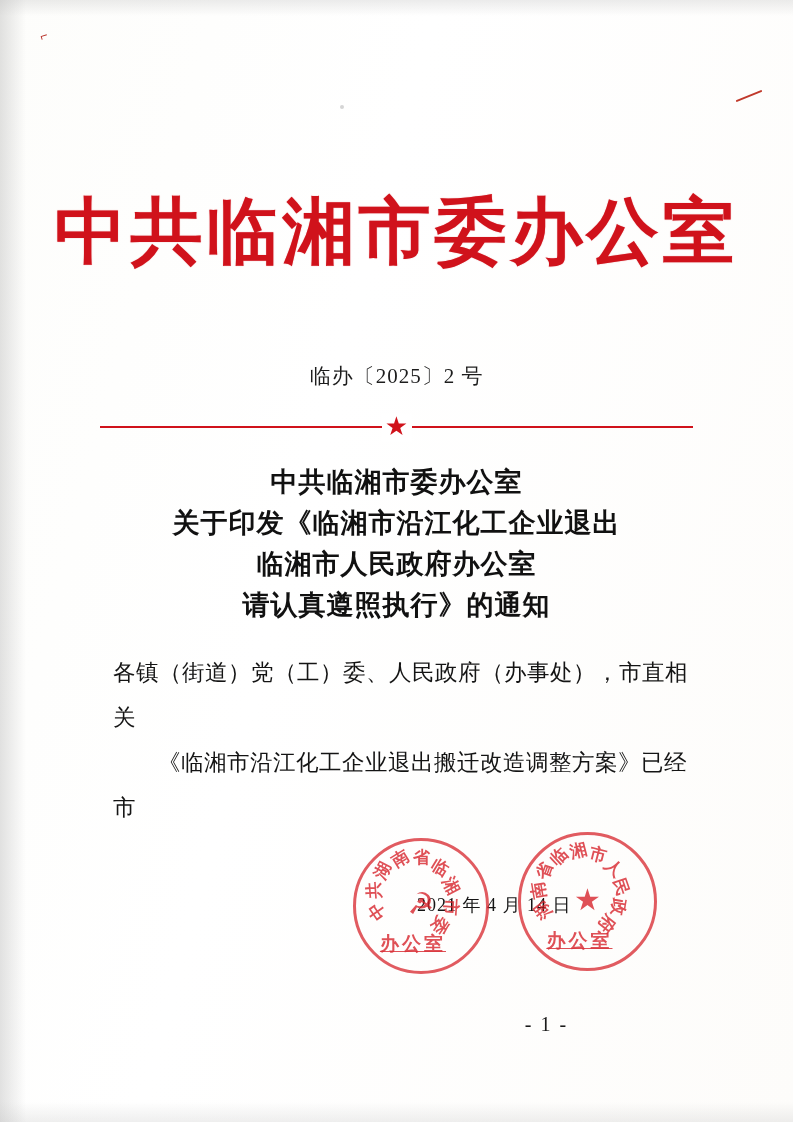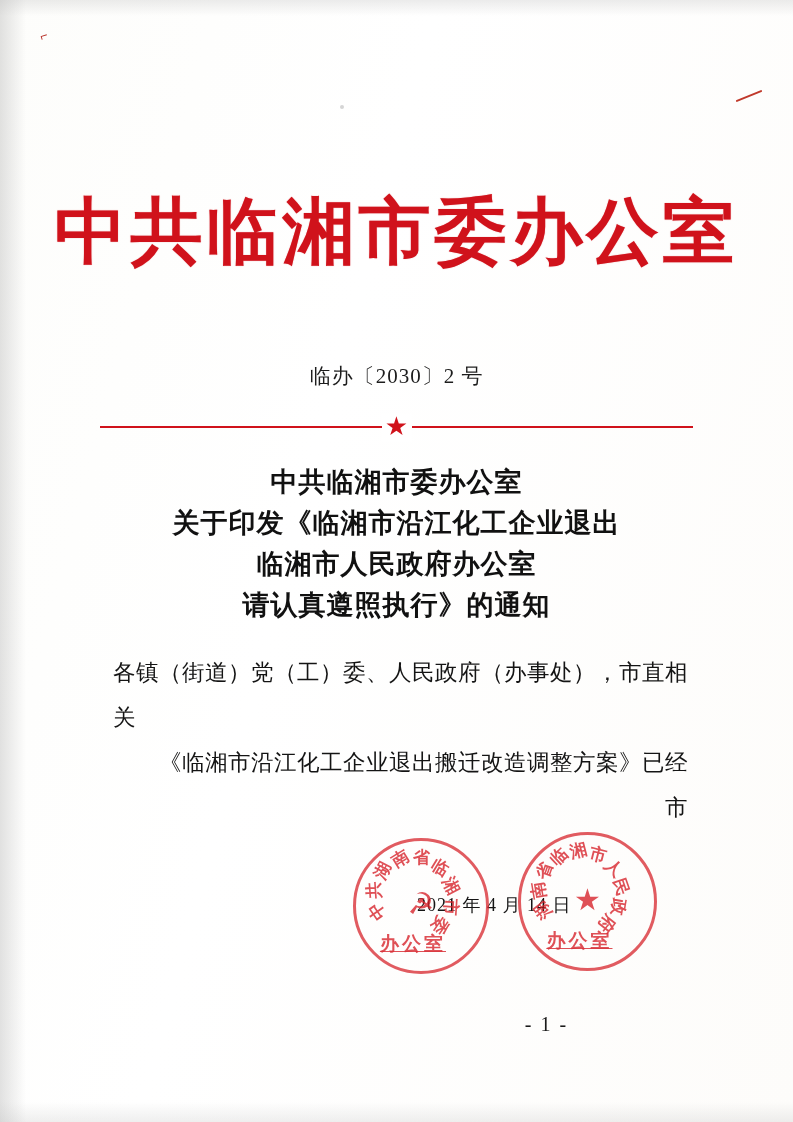--- a/index.html
+++ b/index.html
@@ -127,29 +127,29 @@
     line-height: 41px;
     letter-spacing: 1px;
     color: #111;
   }
   .title-block .tline { display: block; white-space: nowrap; }
 
   
   .body-text {
     position: absolute;
     left: 113px;
-    right: 105px;
+    right: 97px;
     top: 650px;
     font-size: 22.5px;
     line-height: 45px;
     letter-spacing: 0.5px;
     color: #141414;
   }
   .body-text p { margin: 0; }
-  .body-text p.indent { text-indent: 45px; text-align: right; }
+  .body-text p.indent { text-indent: 45px; }
 
   
   .date-line {
     position: absolute;
     left: 417px;
     top: 893px;
     font-size: 18px;
     letter-spacing: 1px;
     color: #151515;
     white-space: nowrap;
@@ -226,21 +226,21 @@
   <div class="scan-edge-left"></div>
   <div class="scan-edge-top"></div>
   <div class="scan-edge-bottom"></div>
 
   <div class="speck s1">⌐</div>
   <div class="speck s2"></div>
   <div class="speck s3"></div>
 
   <div class="masthead">中共临湘市委办公室</div>
 
-  <div class="doc-number">临办〔2030〕2 号</div>
+  <div class="doc-number">临办〔2025〕2 号</div>
 
   <div class="rule-wrap">
     <div class="rule-line"></div>
     <div class="rule-star">★</div>
   </div>
 
   <div class="title-block">
     <span class="tline">中共临湘市委办公室</span>
     <span class="tline">关于印发《临湘市沿江化工企业退出</span>
     <span class="tline">临湘市人民政府办公室</span>

